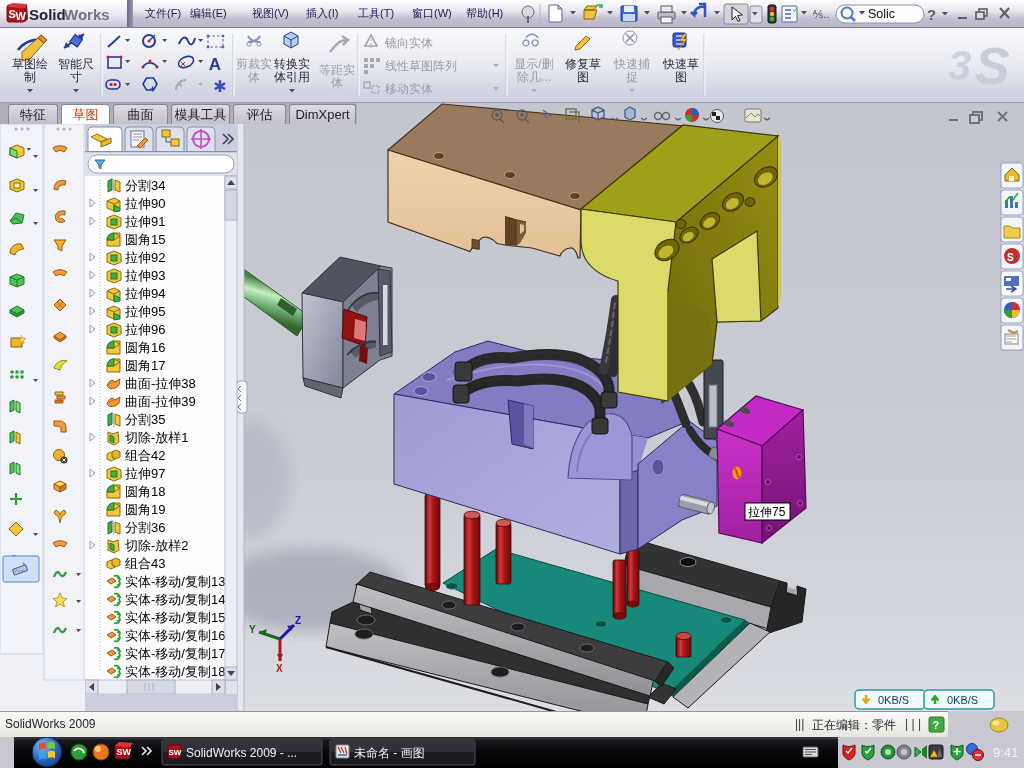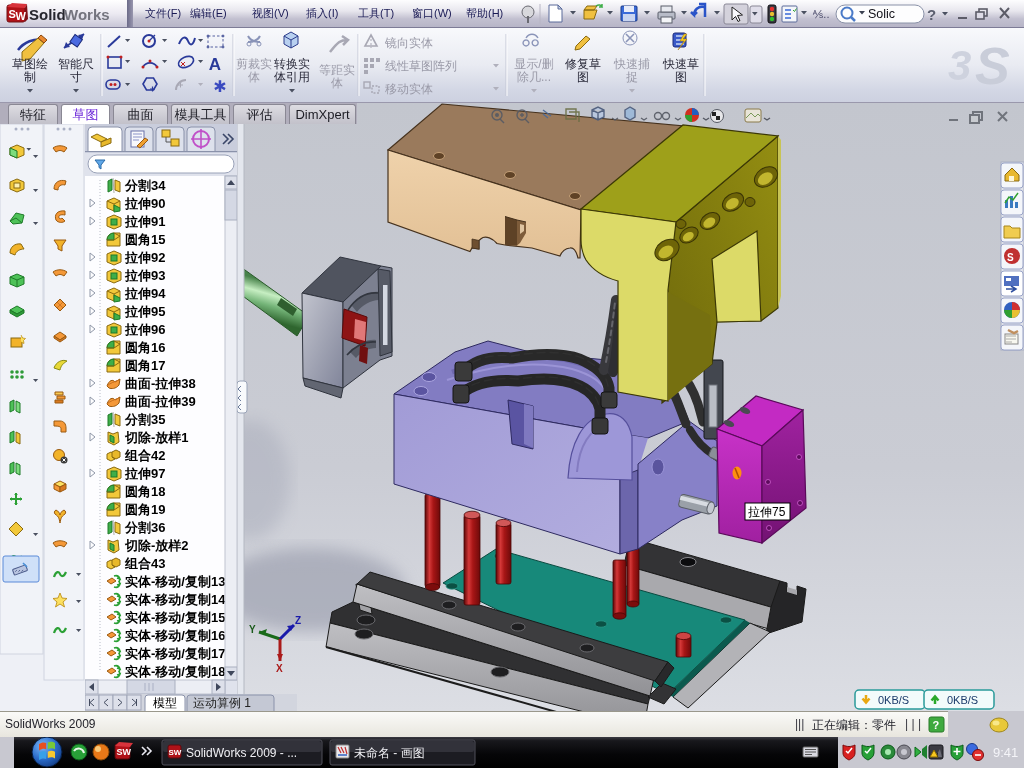--- a/index.html
+++ b/index.html
@@ -19,27 +19,27 @@
 
 #ribbon { position:absolute; left:0; top:28px; width:1024px; height:75px;
   background:linear-gradient(#f8f9fc 0%, #e9ebf2 50%, #d2d6e4 85%, #cdd1e0 100%);
   border-bottom:1px solid #9a98ac; }
 
 #tabstrip { position:absolute; left:0; top:103px; width:357px; height:21px;
   background:#b1aebc; z-index:5;padding-left:40px; }
 .tab { position:absolute; top:1px; height:20px; font-size:13px; color:#1c1c24;
   background:linear-gradient(#dddce2,#c2c1ca); border:1px solid #8a8894; border-bottom:none;
   border-radius:3px 3px 0 0; text-align:center; line-height:19px; }
-.tabactive { background:#ffffff; color:#6d28d9; z-index:6; }
+.tabactive { background:#ffffff; color:#c2410c; z-index:6; }
 
 #lefttools { position:absolute; left:0; top:124px; width:85px; height:587px;
   background:linear-gradient(90deg,#f0f2f7 0%, #e8eaf2 80%, #d8dae6 100%); }
 
 #treepanel { position:absolute; left:85px; top:124px; width:152px; height:587px;
-  background:#b91c1c;font-weight:bold; }
+  background:#b91c1c; }
 
 #viewport { position:absolute; left:237px; top:103px; width:787px; height:608px; }
 
 #bottomtabs { position:absolute; left:85px; top:694px; width:212px; height:17px; z-index:7; }
 
 #statusbar { position:absolute; left:0; top:711px; width:948px; height:26px;
   background:linear-gradient(#fafaf8,#e8e6de); border-top:1px solid #9a988c;
   font-size:12px; color:#22222a; }
 
 #taskbar { position:absolute; left:14px; top:737px; width:824px; height:31px;
@@ -926,41 +926,20 @@
         <path d="M1006,336 h10 m-10,3 h10 m-10,3 h6" stroke="#999" stroke-width="0.8"></path>
         <path d="M1008,330 l6,3 l4,-2" stroke="#c09060" stroke-width="2.5" fill="none"></path>
       </g>
 
       <rect x="237" y="103" width="7" height="608" fill="#e4e7ee" stroke="#b4b8c2" stroke-width="1"></rect>
       <rect x="237" y="381" width="10" height="32" rx="3" fill="#f8fafc" stroke="#9aa4b8"></rect>
       <path d="M241,386 l-3,3 l3,3 m0,3 l-3,3 l3,3 m0,3 l-3,3 l3,3" stroke="#6a7a9a" fill="none" stroke-width="1"></path>
     </svg>
   </div>
 
-  <div id="bottomtabs">
-    <svg width="212" height="17" viewBox="0 0 212 17" id="btabsvg">
-      <rect x="0" y="0" width="212" height="17" fill="#d2d5de"></rect>
-      <g>
-        <rect x="0" y="1" width="14" height="15" fill="#dde0ea" stroke="#a0a6b8"></rect>
-        <rect x="14" y="1" width="14" height="15" fill="#dde0ea" stroke="#a0a6b8"></rect>
-        <rect x="28" y="1" width="14" height="15" fill="#dde0ea" stroke="#a0a6b8"></rect>
-        <rect x="42" y="1" width="14" height="15" fill="#dde0ea" stroke="#a0a6b8"></rect>
-        <g stroke="#444c60" fill="none">
-          <path d="M9,5 l-4,3.5 l4,3.5 M4.5,5 v7"></path>
-          <path d="M23,5 l-4,3.5 l4,3.5"></path>
-          <path d="M33,5 l4,3.5 l-4,3.5"></path>
-          <path d="M47,5 l4,3.5 l-4,3.5 M51.5,5 v7"></path>
-        </g>
-      </g>
-      <path d="M60,17 V4 Q60,1 63,1 L97,1 Q100,1 100,4 V17" fill="#ffffff" stroke="#8a92aa"></path>
-      <text x="68" y="13" font-size="12" fill="#000">模型</text>
-      <path d="M102,17 V4 Q102,1 105,1 L186,1 Q189,1 189,4 V17" fill="#c4c8d4" stroke="#8a92aa"></path>
-      <text x="108" y="13" font-size="12" fill="#222">运动算例 1</text>
-    </svg>
-  </div>
 
   <div class="abs" style="left:854px;top:689px;width:141px;height:21px;z-index:9">
     <svg width="141" height="21">
       <rect x="1" y="1" width="70" height="19" rx="4" fill="#f2fbfb" stroke="#2a9a9a" stroke-width="1.5"></rect>
       <rect x="70" y="1" width="70" height="19" rx="4" fill="#f2fbfb" stroke="#2a9a9a" stroke-width="1.5"></rect>
       <path d="M12,6 v7 m-3.5,-3.5 l3.5,4 l3.5,-4" stroke="#e8a810" stroke-width="2.5" fill="none"></path>
       <path d="M81,15 v-7 m-3.5,3.5 l3.5,-4 l3.5,4" stroke="#2aa82a" stroke-width="2.5" fill="none"></path>
       <text x="24" y="15" font-size="11" fill="#1a3a6a" font-family="Liberation Sans">0KB/S</text>
       <text x="93" y="15" font-size="11" fill="#1a3a6a" font-family="Liberation Sans">0KB/S</text>
     </svg>

